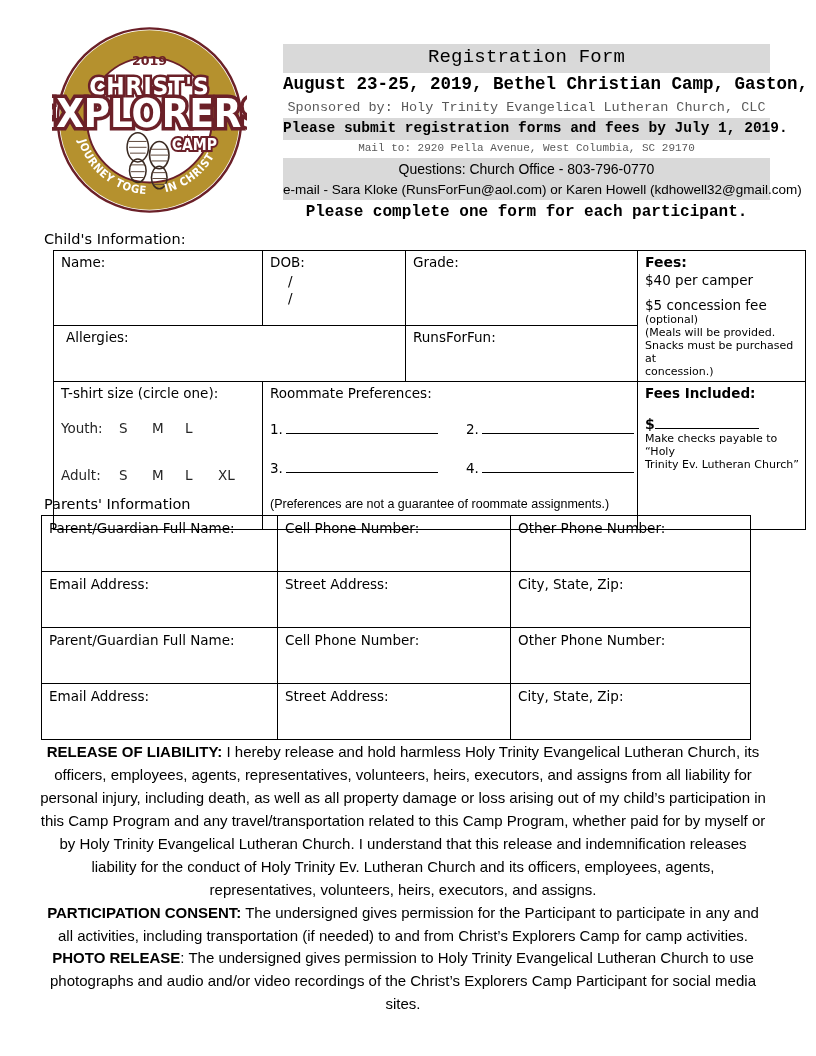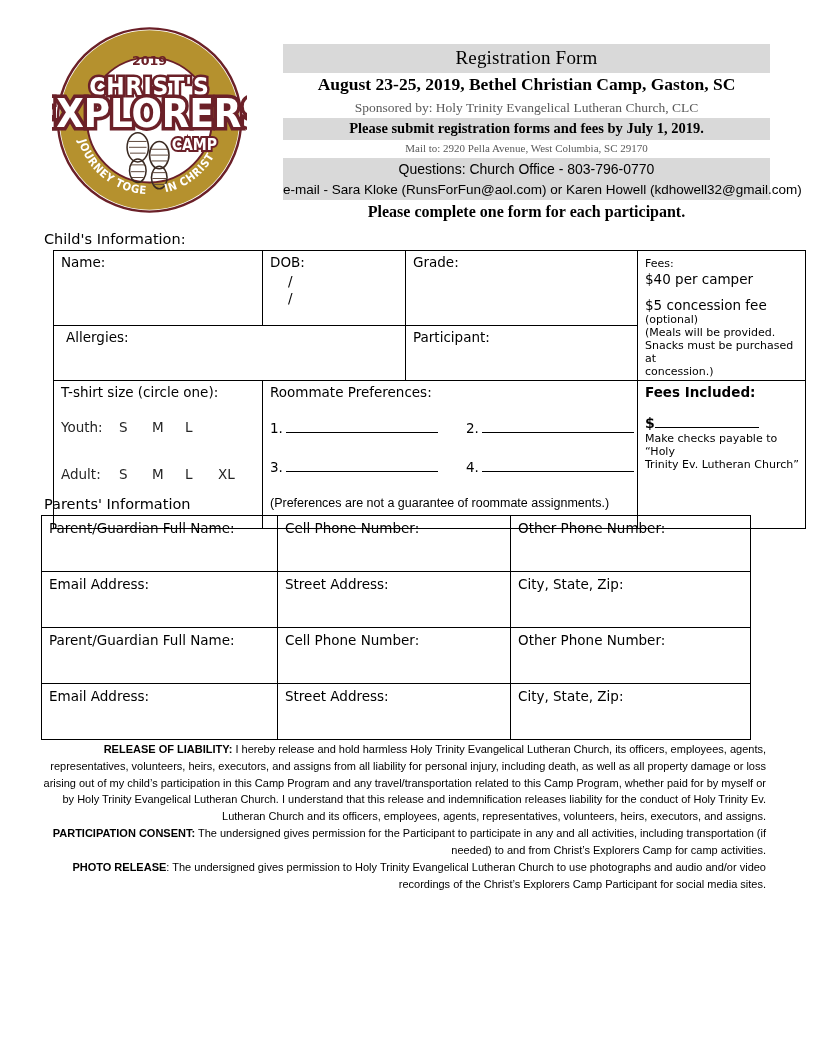--- a/index.html
+++ b/index.html
@@ -37,21 +37,21 @@
   .header-block {
     position: absolute;
     left: 283px;
     top: 44px;
     width: 487px;
   }
   .hdr-line {
     text-align: center;
     line-height: 1.0;
     white-space: nowrap;
-    font-family: Liberation Serif, serif;
+    font-family: Liberation Mono, monospace;
   }
   .band { background: #d9d9d9; }
   .hdr-title {
     font-size: 19px;
     padding: 4px 0 6px 0;
     letter-spacing: 0.2px;
   }
   .hdr-dates {
     font-size: 17.5px;
     padding: 3px 0 4px 0;
@@ -120,21 +120,21 @@
     display: block;
     margin-top: 2px;
     padding-left: 18px;
     letter-spacing: 36px;
     font-size: 13.5px;
   }
   .allergies-pad { padding-left: 12px !important; }
 
   
   .fees-cell { font-size: 13.5px; }
-  .fees-head { font-weight: 400; font-size: 11px; }
+  .fees-head { font-weight: 700; font-size: 14px; }
   .fees-line { display:block; }
   .fees-small {
     display:block;
     font-size: 11px;
     line-height: 1.18;
     color: #000;
   }
   .fees-gap { display:block; height: 9px; }
   .fees-incl-head { font-weight: 700; font-size: 13.5px; }
   .dollar-row {
@@ -199,23 +199,23 @@
     font-size: 13.5px;
   }
 
   
   .legal {
     position: absolute;
     left: 40px;
     top: 741px;
     width: 726px;
     font-family: "Liberation Sans", sans-serif;
-    font-size: 11px;
+    font-size: 15px;
     line-height: 1.53;
-    text-align: right;
+    text-align: center;
   }
   .legal p { margin: 0; }
   .legal b { font-weight: 700; }
 
   
   .sig-area {
     position: absolute;
     left: 40px;
     top: 963px;
     width: 726px;
@@ -339,21 +339,21 @@
           <span class="fees-small">Snacks must be purchased at</span>
           <span class="fees-small">concession.)</span>
         </td>
       </tr>
 
       <tr>
         <td colspan="2" style="height:38px" class="allergies-pad">
           <span class="cell-label">Allergies:</span>
         </td>
         <td>
-          <span class="cell-label">Participant:</span>
+          <span class="cell-label">RunsForFun:</span>
         </td>
       </tr>
 
       <tr>
         <td rowspan="2" style="height:142px">
           <span class="tshirt-head">T-shirt size (circle one):</span>
           <span class="tshirt-row">
             <span class="lbl">Youth:</span><span class="sz">S</span><span class="sz">M</span><span class="sz">L</span>
           </span>
           <span class="tshirt-row" style="margin-top:30px">

